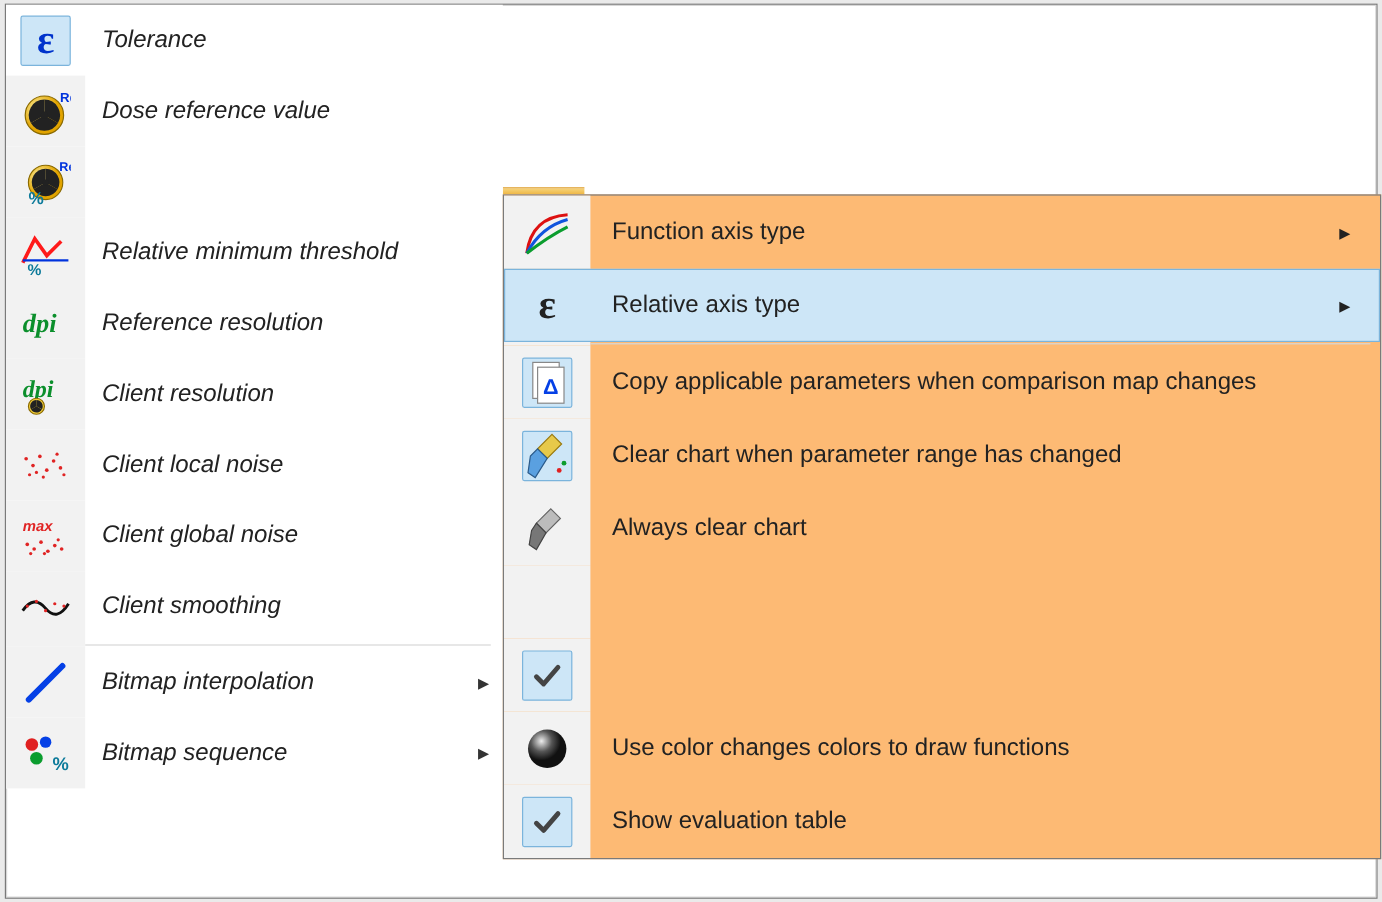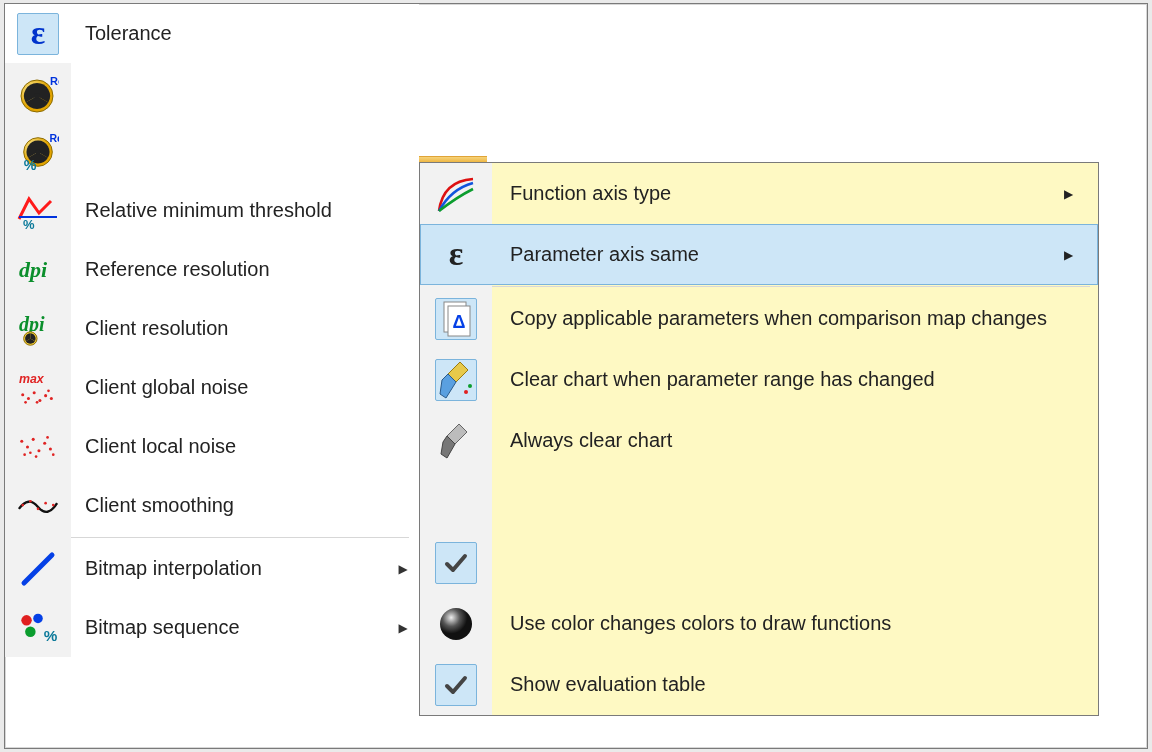--- a/index.html
+++ b/index.html
@@ -41,20 +41,21 @@
     justify-content: center;
     height: 100%;
     background: #f2f2f2;
   }
   .left-menu .first .icon-col { background: transparent; }
   .left-menu .active .icon-col { background: transparent; }
   .label-col {
     flex: 1 1 auto;
     padding-left: 14px;
     white-space: nowrap;
+    font-style: italic;
   }
   .arrow-col {
     width: 32px;
     text-align: center;
     font-size: 12px;
     color: #333;
   }
   .sep-row {
     display: flex;
   }
@@ -71,22 +72,22 @@
     border-radius: 2px;
   }
   .icon-box.sel {
     background: #cde6f7;
     border: 1px solid #7bb4dc;
   }
   
   .right-menu {
     position: absolute;
     left: 414px; top: 158px;
-    width: 680px;
-    background: #fef9c3;
+    width: 732px;
+    background: #fdba74;
     border: 1px solid #7a7a7a;
   }
   .r-item {
     display: flex;
     align-items: center;
     height: 61px;
   }
   .r-icon-col {
     width: 72px;
     height: 100%;
@@ -152,20 +153,21 @@
             <g transform="translate(20,24)">
               <path d="M0,0 L0,-13 A13 13 0 0 1 11.3,6.5 Z" fill="#222" transform="rotate(0)"></path>
               <path d="M0,0 L0,-13 A13 13 0 0 1 11.3,6.5 Z" fill="#222" transform="rotate(120)"></path>
               <path d="M0,0 L0,-13 A13 13 0 0 1 11.3,6.5 Z" fill="#222" transform="rotate(240)"></path>
               <circle r="3" fill="#222"></circle>
             </g>
             <text x="33" y="13" font-size="11" font-weight="bold" fill="#0033dd">Ref</text>
           </svg>
         </div>
       </div>
+      <div class="label-col">Dose reference value</div>
     </div>
 
     <div class="menu-item">
       <div class="icon-col">
         <div class="icon-box">
           <svg width="44" height="44" viewBox="0 0 44 44">
             <defs>
                 <radialGradient id="ry2" cx="35%" cy="35%">
                   <stop offset="0%" stop-color="#fff7b0"></stop>
                   <stop offset="100%" stop-color="#e2a400"></stop>
@@ -222,42 +224,20 @@
             </g>
           </svg>
         </div>
       </div>
       <div class="label-col">Client resolution</div>
     </div>
 
     <div class="menu-item">
       <div class="icon-col">
         <div class="icon-box">
-          <svg width="44" height="38" viewBox="0 0 44 38">
-            <text x="2" y="14" font-size="13" font-style="italic" font-weight="bold" fill="#e02424">max</text>
-            <g fill="#e02424">
-                <circle cx="6" cy="26" r="1.6"></circle>
-                <circle cx="12" cy="30" r="1.6"></circle>
-                <circle cx="18" cy="24" r="1.6"></circle>
-                <circle cx="24" cy="32" r="1.6"></circle>
-                <circle cx="30" cy="27" r="1.6"></circle>
-                <circle cx="36" cy="30" r="1.6"></circle>
-                <circle cx="9" cy="34" r="1.4"></circle>
-                <circle cx="21" cy="34" r="1.4"></circle>
-                <circle cx="33" cy="22" r="1.4"></circle>
-              </g>
-          </svg>
-        </div>
-      </div>
-      <div class="label-col">Client global noise</div>
-    </div>
-
-    <div class="menu-item">
-      <div class="icon-col">
-        <div class="icon-box">
           <svg width="44" height="32" viewBox="0 0 44 32">
             <g fill="#e02424">
                 <circle cx="5" cy="10" r="1.6"></circle>
                 <circle cx="11" cy="16" r="1.6"></circle>
                 <circle cx="17" cy="8" r="1.6"></circle>
                 <circle cx="23" cy="20" r="1.6"></circle>
                 <circle cx="29" cy="12" r="1.6"></circle>
                 <circle cx="35" cy="18" r="1.6"></circle>
                 <circle cx="8" cy="24" r="1.4"></circle>
                 <circle cx="20" cy="26" r="1.4"></circle>
@@ -267,20 +247,42 @@
               </g>
           </svg>
         </div>
       </div>
       <div class="label-col">Client local noise</div>
     </div>
 
     <div class="menu-item">
       <div class="icon-col">
         <div class="icon-box">
+          <svg width="44" height="38" viewBox="0 0 44 38">
+            <text x="2" y="14" font-size="13" font-style="italic" font-weight="bold" fill="#e02424">max</text>
+            <g fill="#e02424">
+                <circle cx="6" cy="26" r="1.6"></circle>
+                <circle cx="12" cy="30" r="1.6"></circle>
+                <circle cx="18" cy="24" r="1.6"></circle>
+                <circle cx="24" cy="32" r="1.6"></circle>
+                <circle cx="30" cy="27" r="1.6"></circle>
+                <circle cx="36" cy="30" r="1.6"></circle>
+                <circle cx="9" cy="34" r="1.4"></circle>
+                <circle cx="21" cy="34" r="1.4"></circle>
+                <circle cx="33" cy="22" r="1.4"></circle>
+              </g>
+          </svg>
+        </div>
+      </div>
+      <div class="label-col">Client global noise</div>
+    </div>
+
+    <div class="menu-item">
+      <div class="icon-col">
+        <div class="icon-box">
           <svg width="44" height="30" viewBox="0 0 44 30">
             <path d="M2 18 Q12 4 22 16 T42 12" stroke="#111" stroke-width="2.5" fill="none"></path>
             <g fill="#e02424">
                 <circle cx="6" cy="14" r="1.4"></circle>
                 <circle cx="14" cy="10" r="1.4"></circle>
                 <circle cx="22" cy="18" r="1.4"></circle>
                 <circle cx="30" cy="12" r="1.4"></circle>
                 <circle cx="38" cy="14" r="1.4"></circle>
               </g>
           </svg>
@@ -340,21 +342,21 @@
     </div>
 
     <div class="r-item hover">
       <div class="r-icon-col">
         <div class="icon-box">
           <svg width="30" height="34" viewBox="0 0 30 34">
               <text x="15" y="27" text-anchor="middle" font-family="Georgia,serif" font-weight="bold" font-size="34" fill="#222">ε</text>
             </svg>
         </div>
       </div>
-      <div class="r-label">Parameter axis same</div>
+      <div class="r-label">Relative axis type</div>
       <div class="r-arrow">▶</div>
     </div>
 
     <div class="r-sep">
         <div class="r-icon-col"></div>
         <div class="rline"></div>
       </div>
 
     <div class="r-item">
       <div class="r-icon-col">

